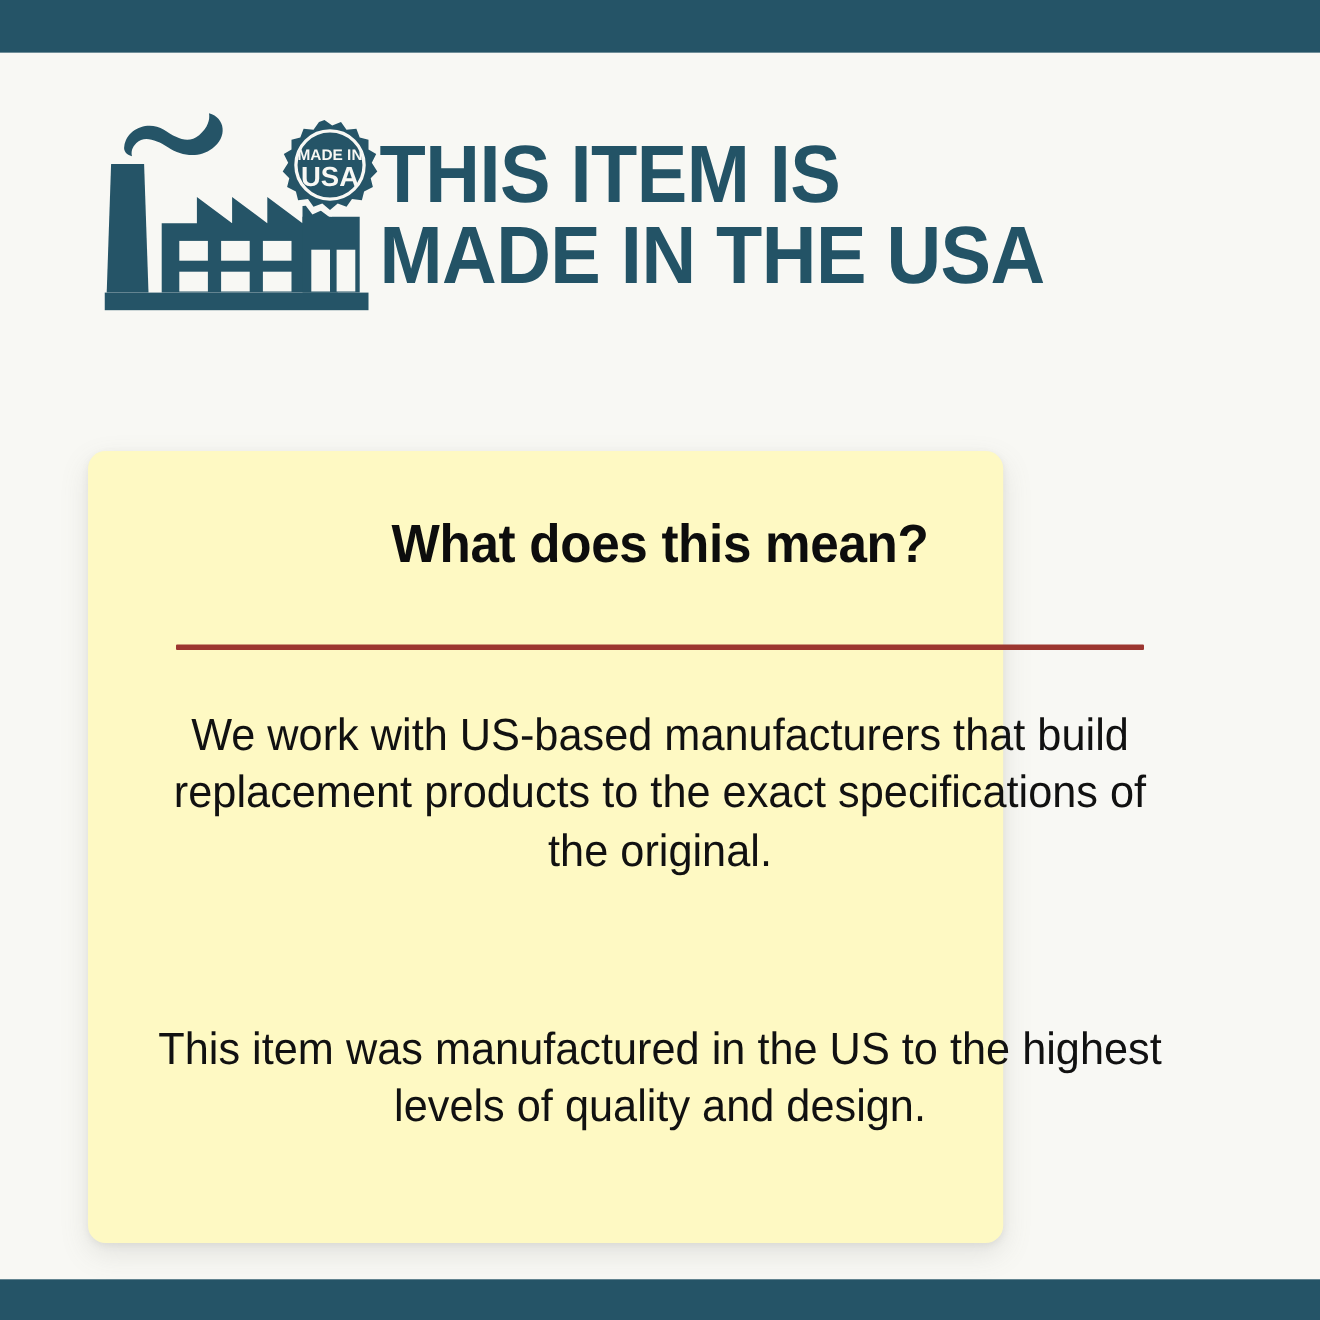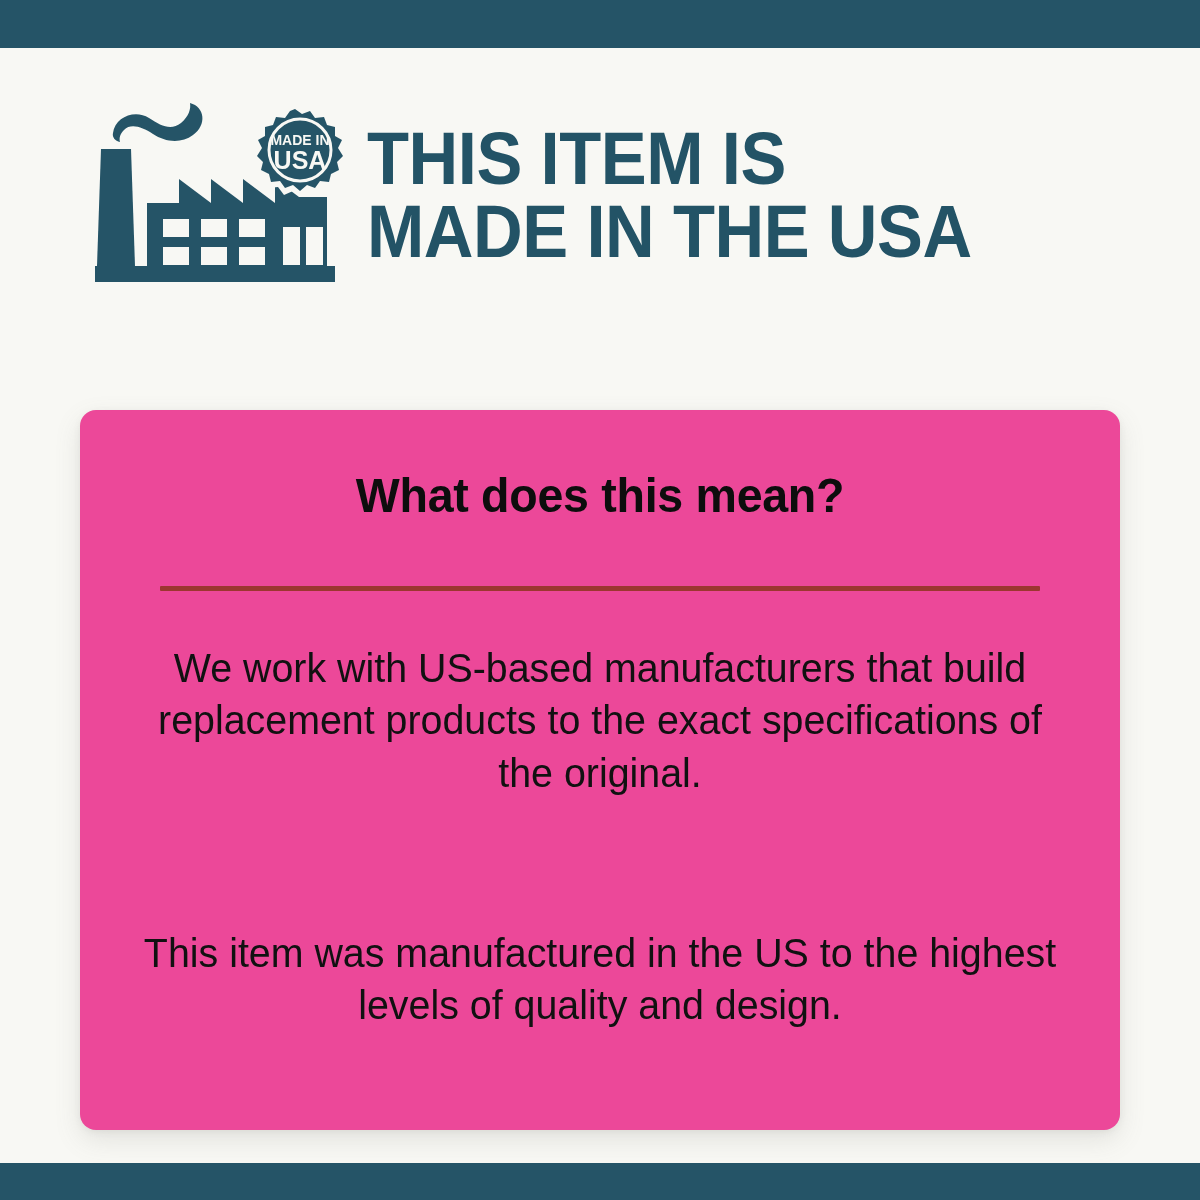--- a/index.html
+++ b/index.html
@@ -37,21 +37,20 @@
 
   
   .header {
     position: absolute;
     top: 50px;
     left: 95px;
     width: 1040px;
     height: 195px;
     display: flex;
     align-items: center;
-    gap: 22px;
   }
   .logo-wrap {
     width: 250px;
     height: 190px;
     flex: 0 0 250px;
     position: relative;
   }
   .logo-wrap svg { display: block; }
 
   .headline {
@@ -67,23 +66,23 @@
     white-space: nowrap;
   }
   .headline .l1 { display: block; }
   .headline .l2 { display: block; }
 
   
   .card {
     position: absolute;
     top: 362px;
     left: 80px;
-    width: 1040px;
+    width: 832px;
     height: 720px;
-    background: #ec4899;
+    background: #fef9c3;
     border-radius: 16px;
     box-shadow: 0 10px 26px rgba(120,120,110,0.16),
                 0 2px 6px rgba(120,120,110,0.10);
   }
 
   .card-title {
     position: absolute;
     top: 57px;
     left: 0;
     width: 1040px;

